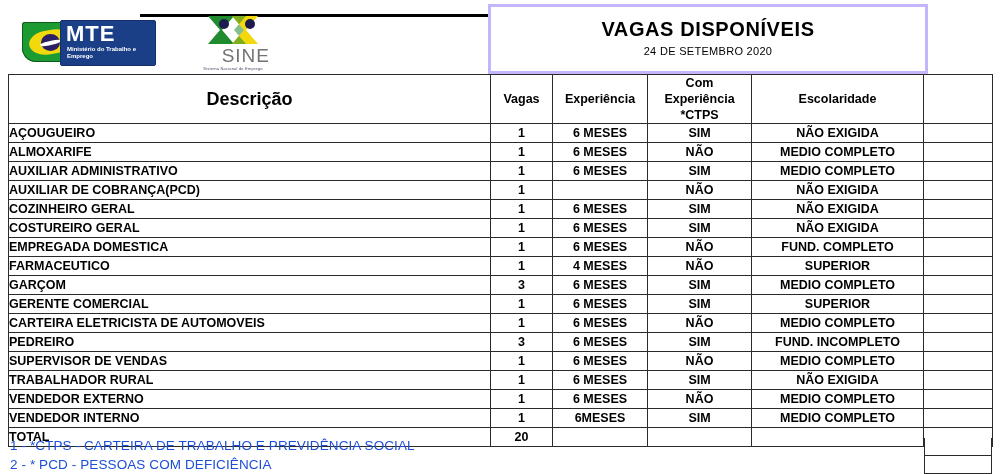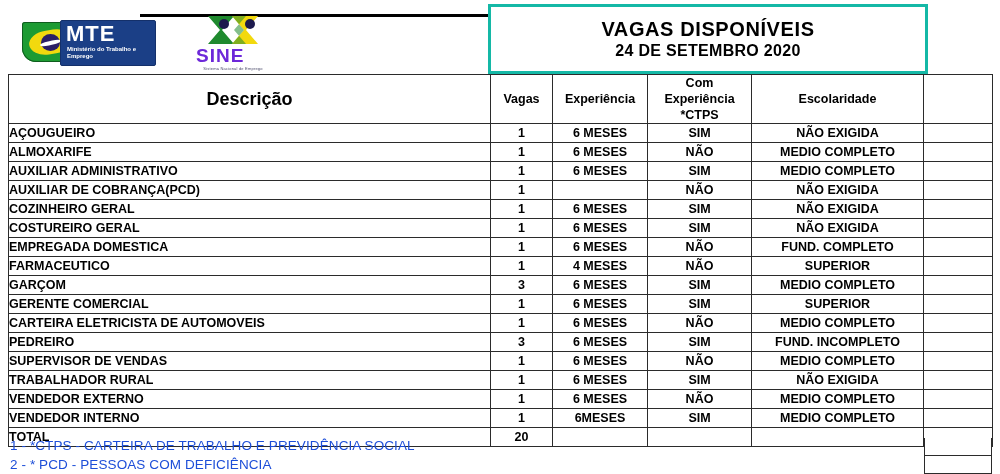--- a/index.html
+++ b/index.html
@@ -70,42 +70,42 @@
     border-radius:40%;
     transform:rotate(-12deg);
   }
 
   
   .sine{
     position:absolute;left:188px;top:8px;width:74px;height:62px;
   }
   .sine-mark{position:absolute;left:8px;top:0;width:58px;height:36px;}
   .sine-text{
-    position:absolute;left:0;top:34px;width:74px;text-align:left;
-    color:#6d28d9;font-weight:bold;font-size:19px;letter-spacing:1px;
+    position:absolute;left:0;top:34px;width:74px;text-align:right;
+    color:#737373;font-weight:normal;font-size:19px;letter-spacing:1px;
     line-height:20px;
   }
   .sine-sub{
     position:absolute;left:0;top:54px;width:74px;text-align:center;
     color:#4a4a6a;font-size:4px;line-height:5px;letter-spacing:.2px;
   }
 
   .title-cell{
     position:absolute;left:480px;top:0;width:440px;height:70px;
     background:#ffffff;
-    border:3px solid #14b8a6;
+    border:3px solid #c4b5fd;
     box-sizing:border-box;
     display:flex;flex-direction:column;align-items:center;justify-content:center;
   }
   .title-main{
     font-size:20px;font-weight:bold;color:#000;letter-spacing:.6px;
     line-height:24px;
   }
   .title-date{
-    font-size:16px;font-weight:bold;color:#000;letter-spacing:.3px;
+    font-size:11px;font-weight:normal;color:#000;letter-spacing:.3px;
     line-height:20px;
   }
 
   
   table.grid{
     position:absolute;left:8px;top:74px;
     border-collapse:collapse;
     table-layout:fixed;
     width:984px;
   }

